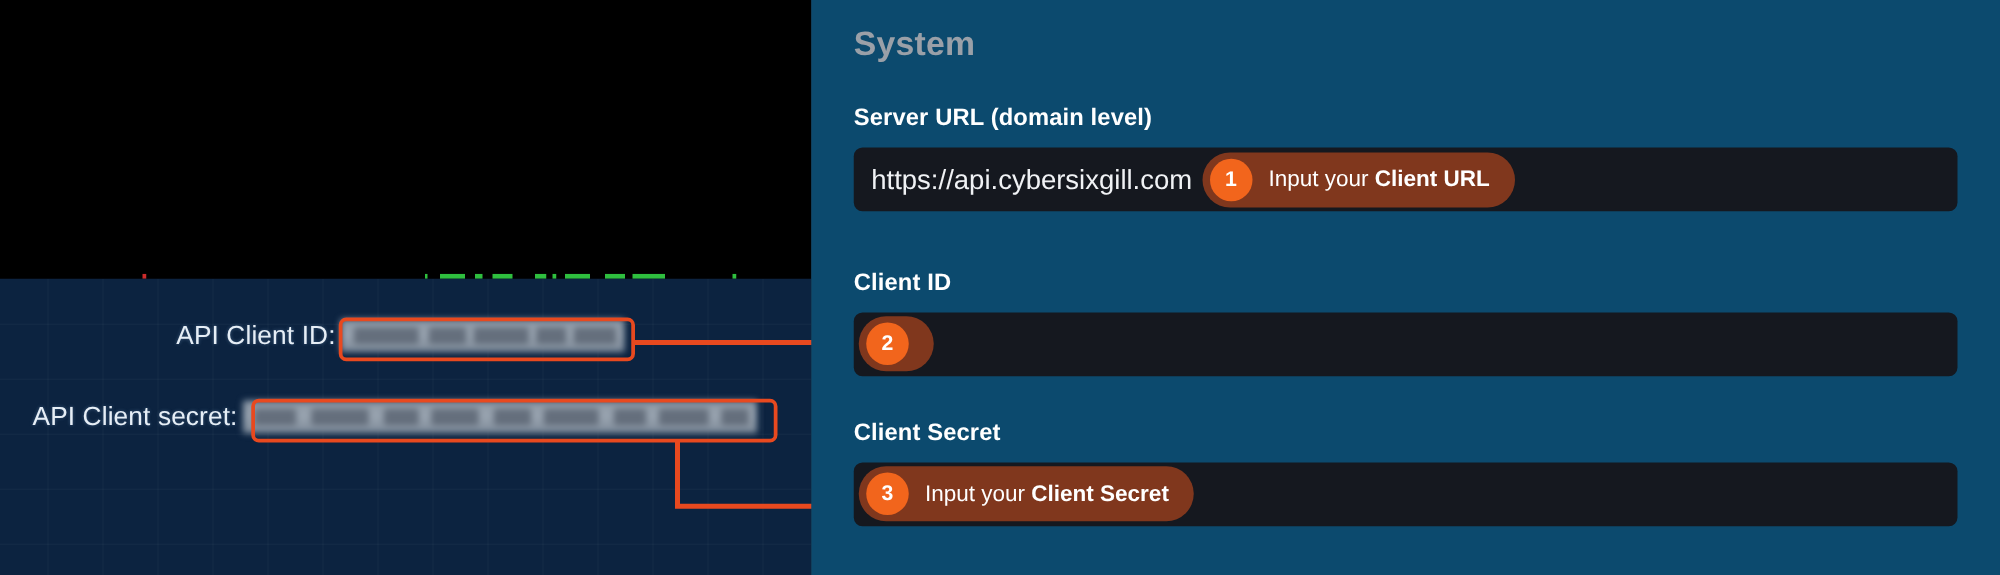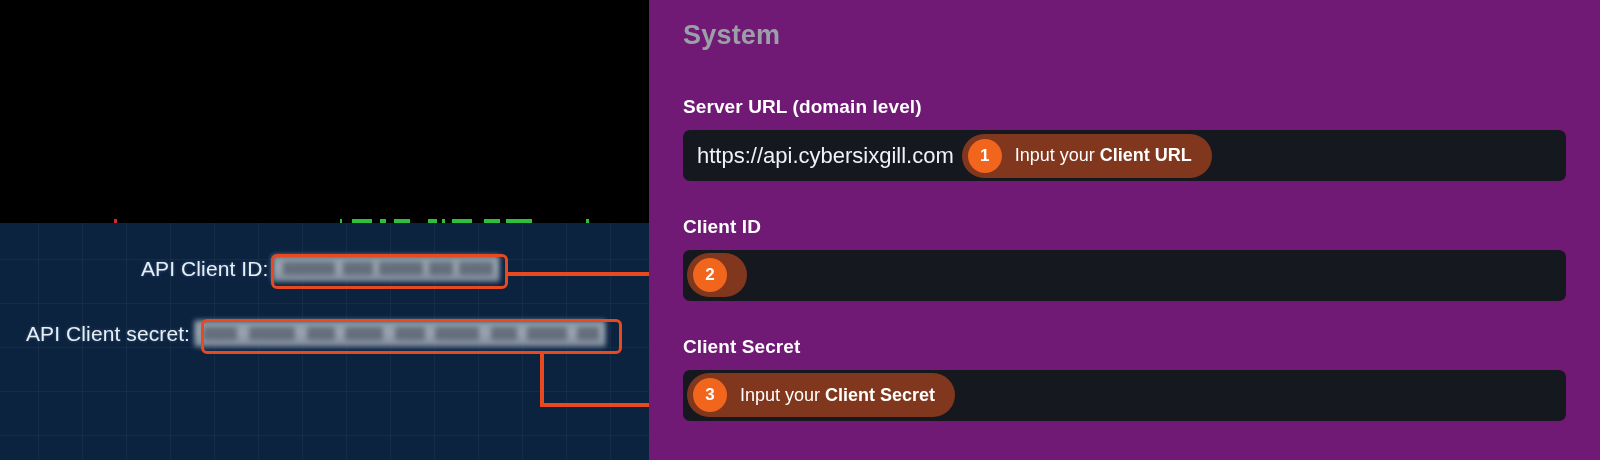--- a/index.html
+++ b/index.html
@@ -115,34 +115,34 @@
     left: 0; top: 0;
     width: 1600px; height: 460px;
     pointer-events: none;
   }
 
   
   .right-panel {
     position: absolute;
     left: 649px; top: 0;
     width: 951px; height: 460px;
-    background: #701a75;
+    background: #0c4a6e;
   }
 
   .panel-title {
     position: absolute;
     left: 34px; top: 20px;
     color: #9aa0a8;
     font-size: 27px;
     font-weight: 700;
     letter-spacing: .2px;
   }
 
   .form-group { position: absolute; left: 34px; width: 883px; }
-  .group-1 { top: 96px; }
+  .group-1 { top: 84px; }
   .group-2 { top: 216px; }
   .group-3 { top: 336px; }
 
   .field-title {
     color: #ffffff;
     font-size: 19px;
     font-weight: 700;
     letter-spacing: .1px;
     margin-bottom: 12px;
   }

